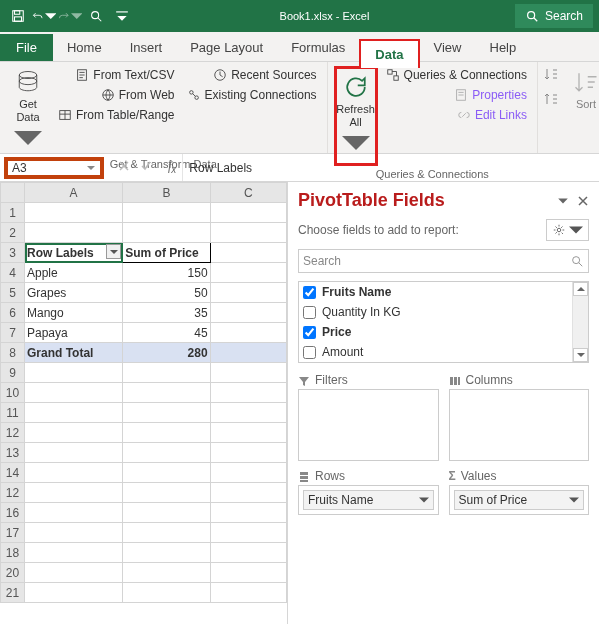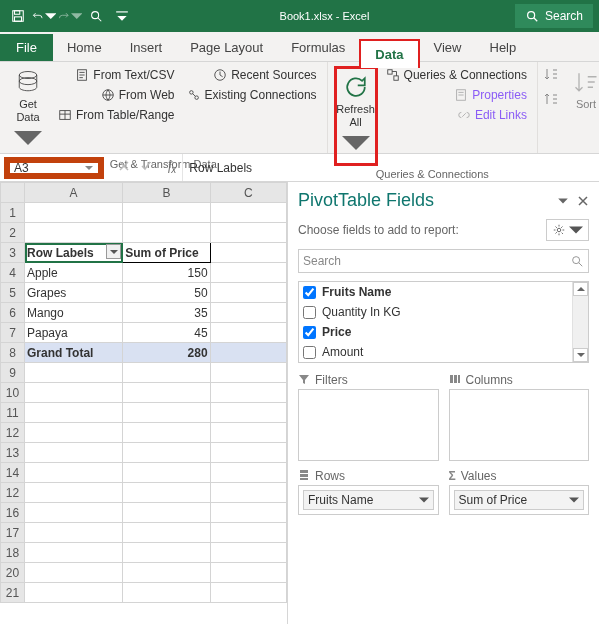--- a/index.html
+++ b/index.html
@@ -28,21 +28,21 @@
   .big-btn { display: flex; flex-direction: column; align-items: center; width: 44px; padding: 2px; cursor: pointer; font-size: 11px; text-align: center; line-height: 1.2; }
   .big-btn svg { width: 28px; height: 28px; margin-bottom: 2px; }
   .big-btn.highlight { border: 3px solid #e02020; padding: 4px 2px; }
   .stack { display: flex; flex-direction: column; gap: 2px; align-items: flex-end; }
   .small-btn { display: flex; align-items: center; gap: 4px; padding: 2px 4px; font-size: 12px; cursor: pointer; white-space: nowrap; }
   .small-btn.disabled { color: #8b5cf6; }
   .small-btn svg { width: 14px; height: 14px; flex-shrink: 0; }
 
   
   .formulabar { height: 28px; display: flex; align-items: center; border-bottom: 1px solid #d6d6d6; }
-  .namebox { width: 100px; border: 6px solid #c2410c; height: 22px; margin: 0 4px; display: flex; align-items: center; padding: 0 4px; font-size: 12px; background:#fff; }
+  .namebox { width: 100px; border: 4px solid #c2410c; height: 22px; margin: 0 4px; display: flex; align-items: center; padding: 0 4px; font-size: 12px; background:#fff; }
   .namebox span:first-child { flex:1; }
   .fxbtns { display: flex; gap: 10px; padding: 0 10px; color: #999; }
   .fxbtns svg { width: 12px; height: 12px; }
   .fx { font-style: italic; font-family: "Times New Roman"; padding: 0 6px; color:#666; }
   .formula-input { flex: 1; padding: 0 6px; font-size: 12px; border-left:1px solid #e5e5e5; height:100%; display:flex; align-items:center; }
 
   
   .workarea { display: flex; height: calc(624px - 32px - 30px - 92px - 28px); }
   .grid { flex: 1; overflow: hidden; position: relative; background:#fff; }
   table.sheet { border-collapse: collapse; table-layout: fixed; width: 100%; }
@@ -57,42 +57,42 @@
   .pivot-header { background:#fff; font-weight:700; border:1px solid #000 !important; }
   .pivot-header.cellA3 { position: relative; }
   .filterdrop { position:absolute; right:1px; top:1px; width:15px; height:15px; border:1px solid #999; background:#f0f0f0; display:flex; align-items:center; justify-content:center; }
   .filterdrop svg{width:8px;height:8px;}
   .num { text-align: right; padding-right:4px; }
   .grandtotal td { background: #d9e1f2 !important; font-weight:700; }
   .selected-cell { outline: 2px solid #217346; outline-offset: -2px; }
 
   
   .pivot-pane { width: 312px; border-left: 1px solid #d6d6d6; background: #fff; display: flex; flex-direction: column; padding: 8px 10px; gap: 8px; }
-  .pivot-pane h2 { font-size: 18px; font-weight: 400; color: #0f766e; display:flex; align-items:center; }
+  .pivot-pane h2 { font-size: 18px; font-weight: 700; color: #b91c1c; display:flex; align-items:center; }
   .pivot-pane h2 span.sp { flex:1; }
   .pivot-pane h2 svg { width:12px; height:12px; margin-left:8px; cursor:pointer; }
   .pivot-sub { display:flex; align-items:center; justify-content:space-between; color:#666; font-size:12px; }
   .gearbox { border:1px solid #ccc; padding:3px 5px; display:flex; align-items:center; gap:3px; }
   .gearbox svg{width:14px;height:14px;}
   .searchbox { border:1px solid #ccc; display:flex; align-items:center; height:24px; padding:0 4px; color:#888; }
   .searchbox span{flex:1;}
   .searchbox svg{width:14px;height:14px;}
   .fieldlist { border:1px solid #ccc; display:flex; }
   .fieldlist-inner{ flex:1; }
   .fieldrow { display:flex; align-items:center; gap:6px; padding:3px 4px; font-size:12px; }
   .fieldrow input { width:13px; height:13px; }
   .fieldrow.bold span{ font-weight:700; }
   .scrollbar { width:16px; background:#f0f0f0; border-left:1px solid #e1e1e1; display:flex; flex-direction:column; }
   .scroll-arrow{height:14px; display:flex; align-items:center; justify-content:center; border:1px solid #ccc; background:#fff;}
   .scroll-arrow svg{width:8px;height:8px;}
   .scroll-track{flex:1;}
   .drag-label{ color:#666; font-size:12px; }
   .areas { display:grid; grid-template-columns:1fr 1fr; grid-template-rows:auto auto; gap:6px 10px; }
   .area { display:flex; flex-direction:column; }
-  .area-head { display:flex; align-items:flex-start; gap:5px; color:#666; font-size:12px; padding:2px 0; }
+  .area-head { display:flex; align-items:flex-end; gap:5px; color:#666; font-size:12px; padding:2px 0; }
   .area-head svg{width:12px;height:12px;}
   .area-box { border:1px solid #ccc; min-height:72px; background:#fff; }
   .area-box.small{ min-height:24px; padding:2px; }
   .area-item { background:#f3f3f3; border:1px solid #ccc; padding:2px 4px; margin:2px; display:flex; align-items:center; font-size:12px; }
   .area-item span{flex:1;}
   .area-item svg{width:10px;height:10px;}
 </style>
 </head>
 <body>
 

